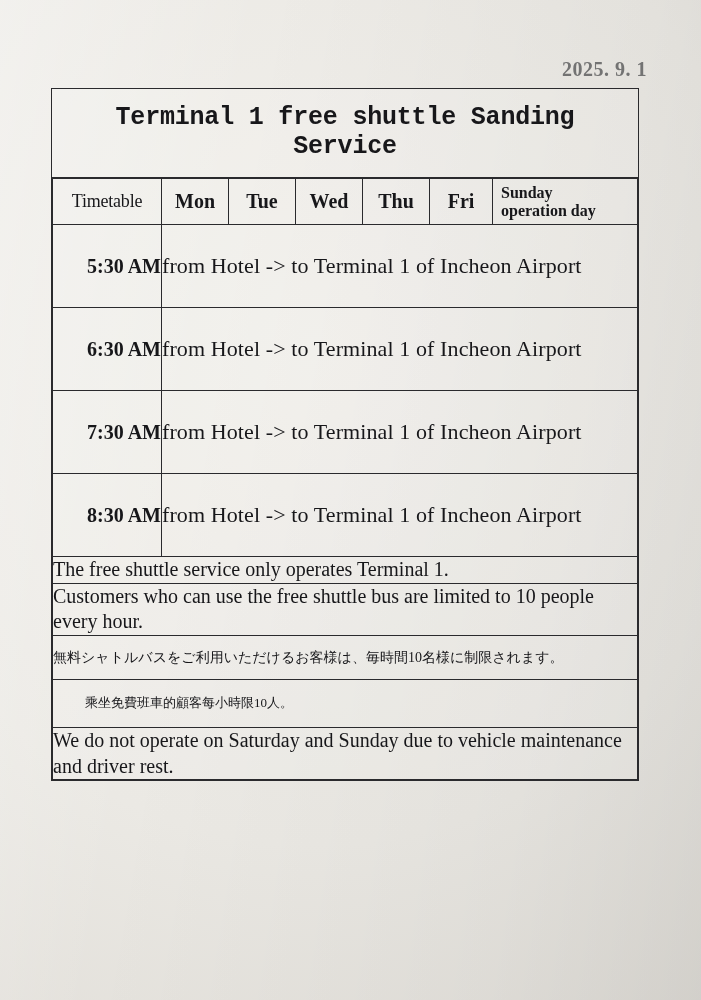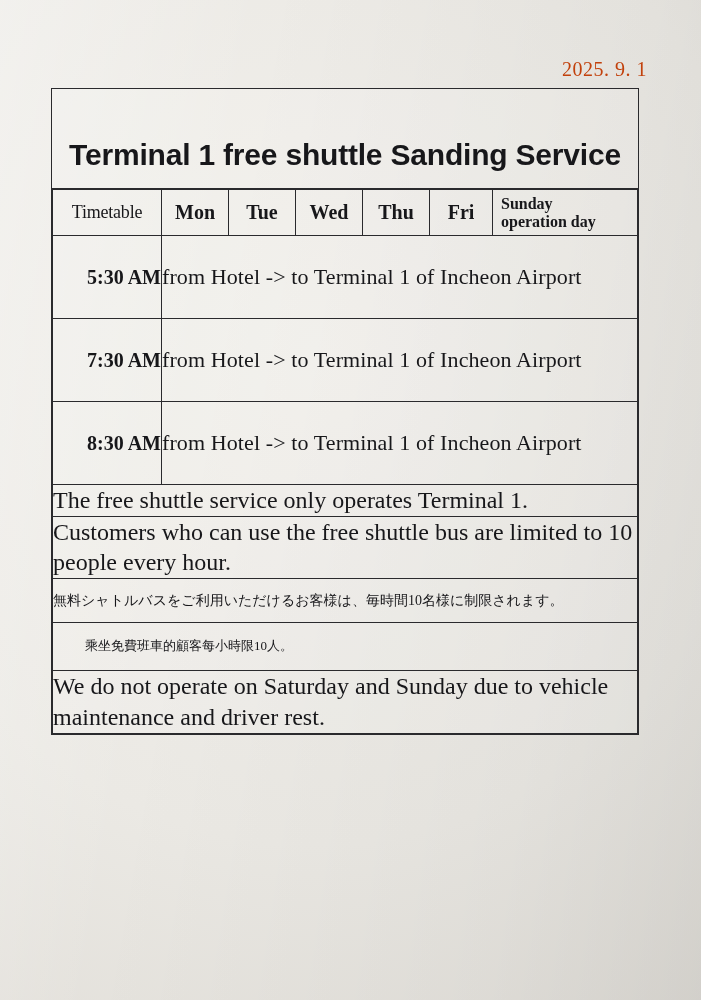--- a/index.html
+++ b/index.html
@@ -31,45 +31,44 @@
   }
   .sheet {
     position: absolute;
     inset: 0;
   }
   .date {
     position: absolute;
     right: 54px;
     top: 58px;
     font-family: "Liberation Serif", serif;
-    font-weight: normal;
+    font-weight: bold;
     font-size: 20px;
     letter-spacing: 0.5px;
-    color: #c2410c;
+    color: #737373;
   }
   .frame {
     position: absolute;
     left: 51px;
     top: 88px;
     width: 588px;
     border: 1.6px solid #2a2a2d;
     background: rgba(255,255,255,0.12);
     box-sizing: border-box;
   }
   .title-row {
     border-bottom: 1.6px solid #2a2a2d;
     text-align: center;
     padding: 14px 6px 16px 6px;
   }
   .title {
-    font-family: Liberation Sans, sans-serif;
-    font-weight: bold;
-    font-size: 30px;
+    font-family: Liberation Mono, monospace;
+    font-weight: bold;
+    font-size: 25px;
     letter-spacing: -0.2px;
-    margin-top: 35px;
   }
   table.grid {
     width: 100%;
     border-collapse: collapse;
     table-layout: fixed;
   }
   table.grid td, table.grid th {
     border: 1.3px solid #2a2a2d;
     padding: 0;
     vertical-align: middle;
@@ -105,21 +104,21 @@
     font-size: 20px;
   }
   .route-cell {
     text-align: left;
     padding-left: 28px;
     font-size: 22px;
     letter-spacing: 0.1px;
   }
   .note-row td {
     padding: 12px 0 13px 10px;
-    font-size: 24px;
+    font-size: 20px;
     line-height: 1.28;
     text-align: left;
   }
   .note-row td.jp {
     font-size: 14px;
     line-height: 1.5;
     padding-top: 11px;
     padding-bottom: 11px;
   }
   .note-row td.zh {
@@ -158,20 +157,24 @@
           <span>Sunday</span>
           <span class="l2">operation day</span>
         </td>
       </tr>
 
       <tr class="time-row">
         <td class="time-cell">5:30 AM</td>
         <td class="route-cell" colspan="6">from Hotel -&gt; to Terminal 1 of Incheon Airport</td>
       </tr>
       <tr class="time-row">
+        <td class="time-cell">6:30 AM</td>
+        <td class="route-cell" colspan="6">from Hotel -&gt; to Terminal 1 of Incheon Airport</td>
+      </tr>
+      <tr class="time-row">
         <td class="time-cell">7:30 AM</td>
         <td class="route-cell" colspan="6">from Hotel -&gt; to Terminal 1 of Incheon Airport</td>
       </tr>
       <tr class="time-row">
         <td class="time-cell">8:30 AM</td>
         <td class="route-cell" colspan="6">from Hotel -&gt; to Terminal 1 of Incheon Airport</td>
       </tr>
 
       <tr class="note-row">
         <td colspan="7">The free shuttle service only operates Terminal 1.</td>

